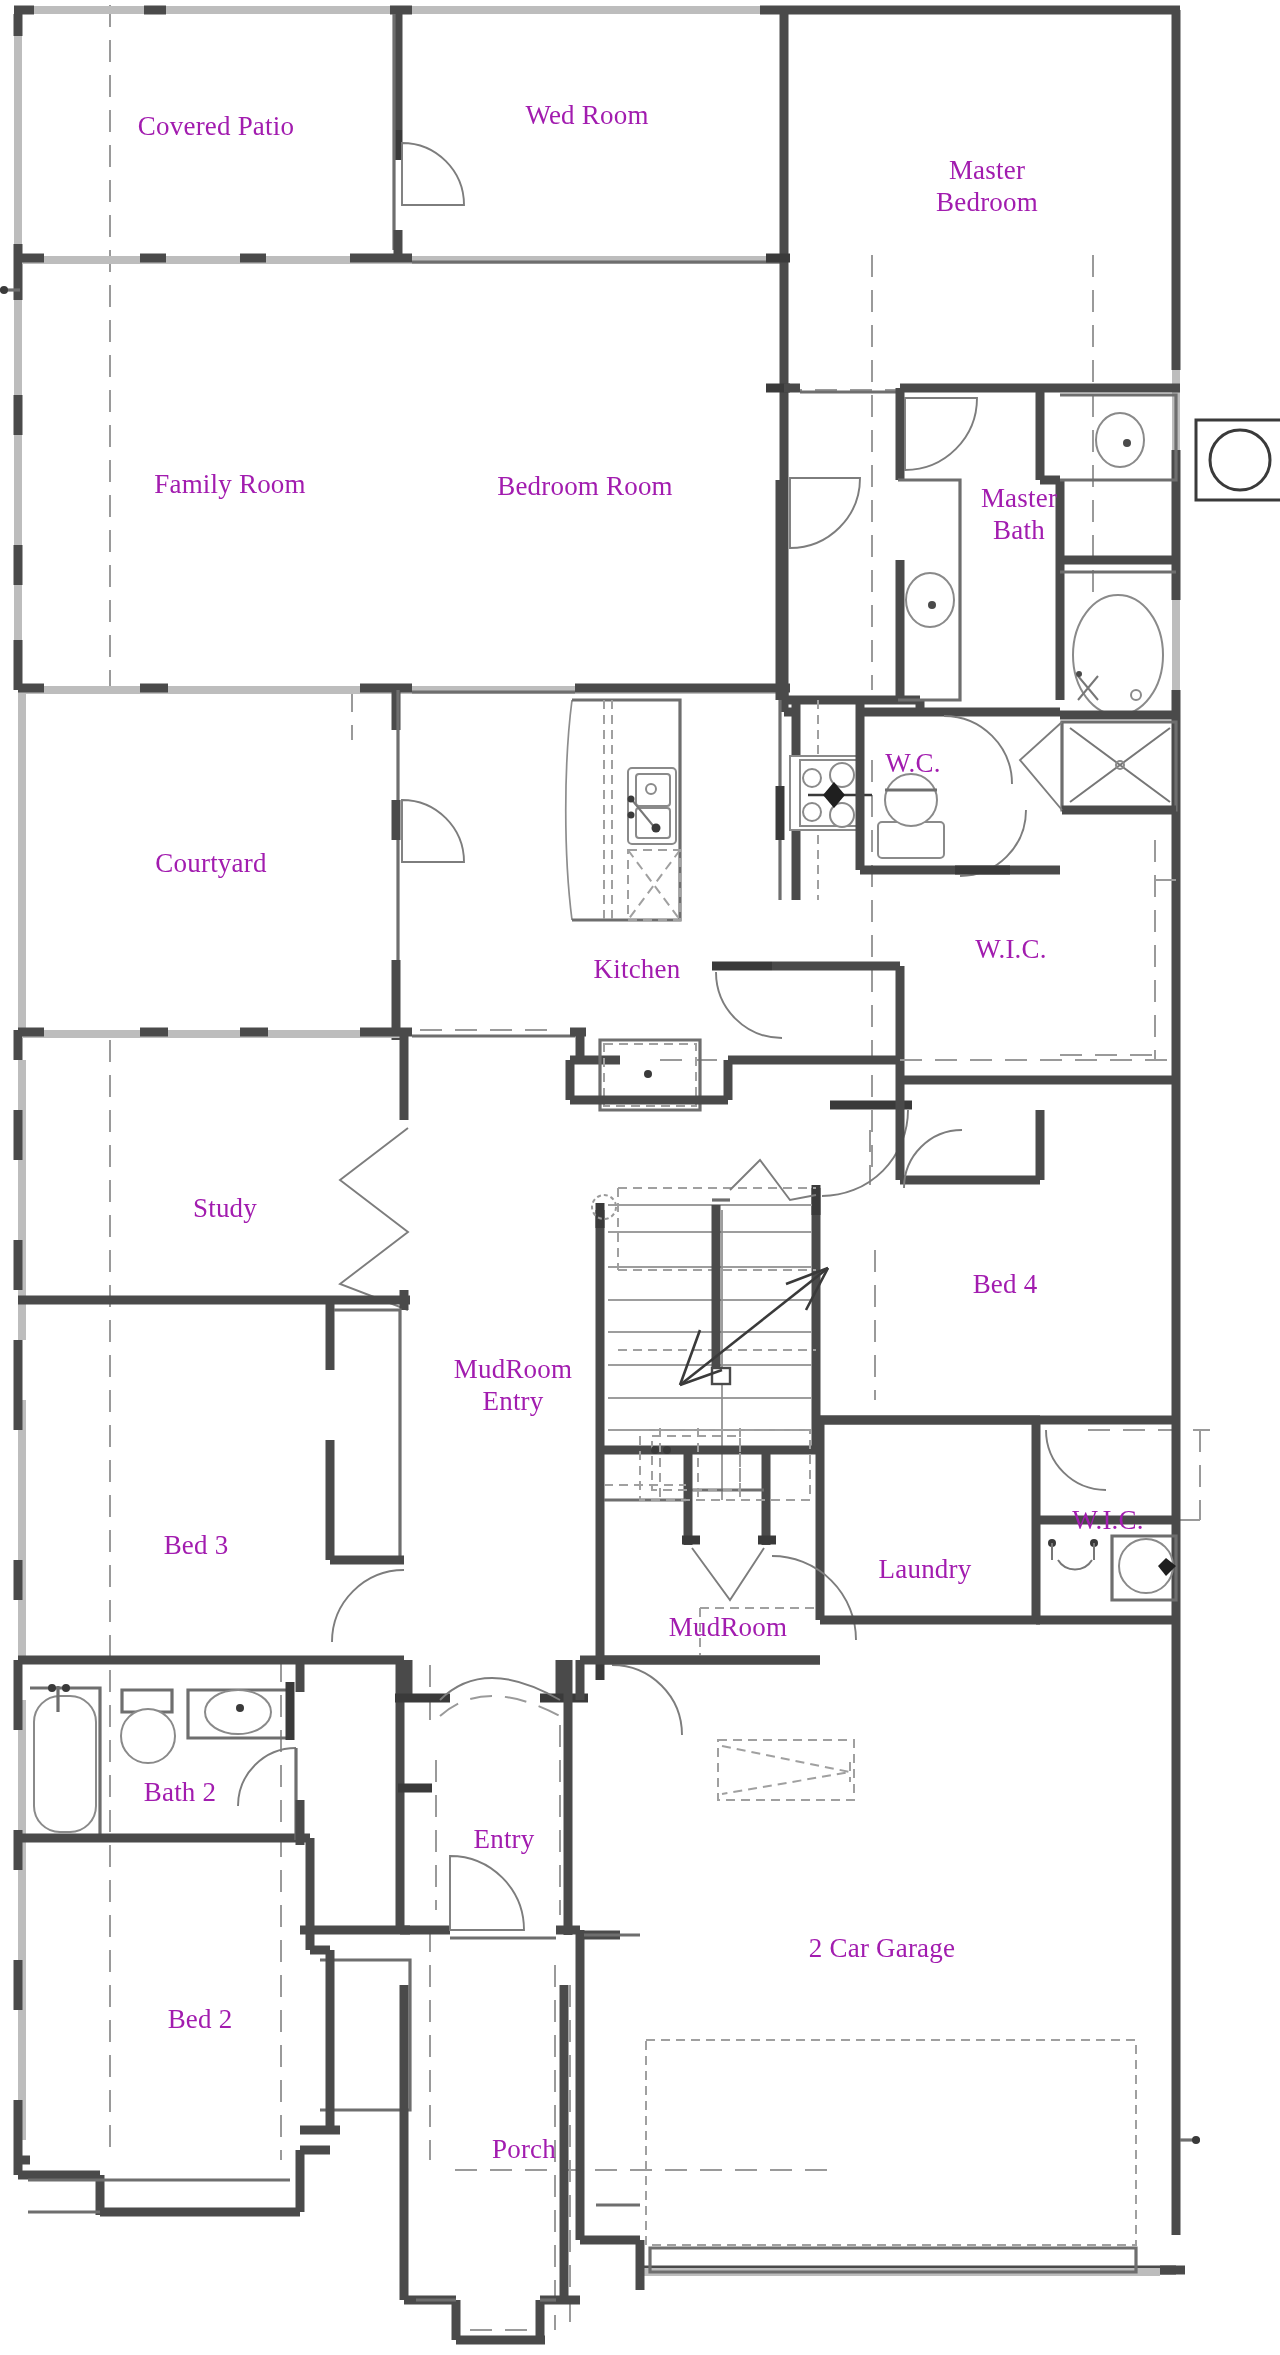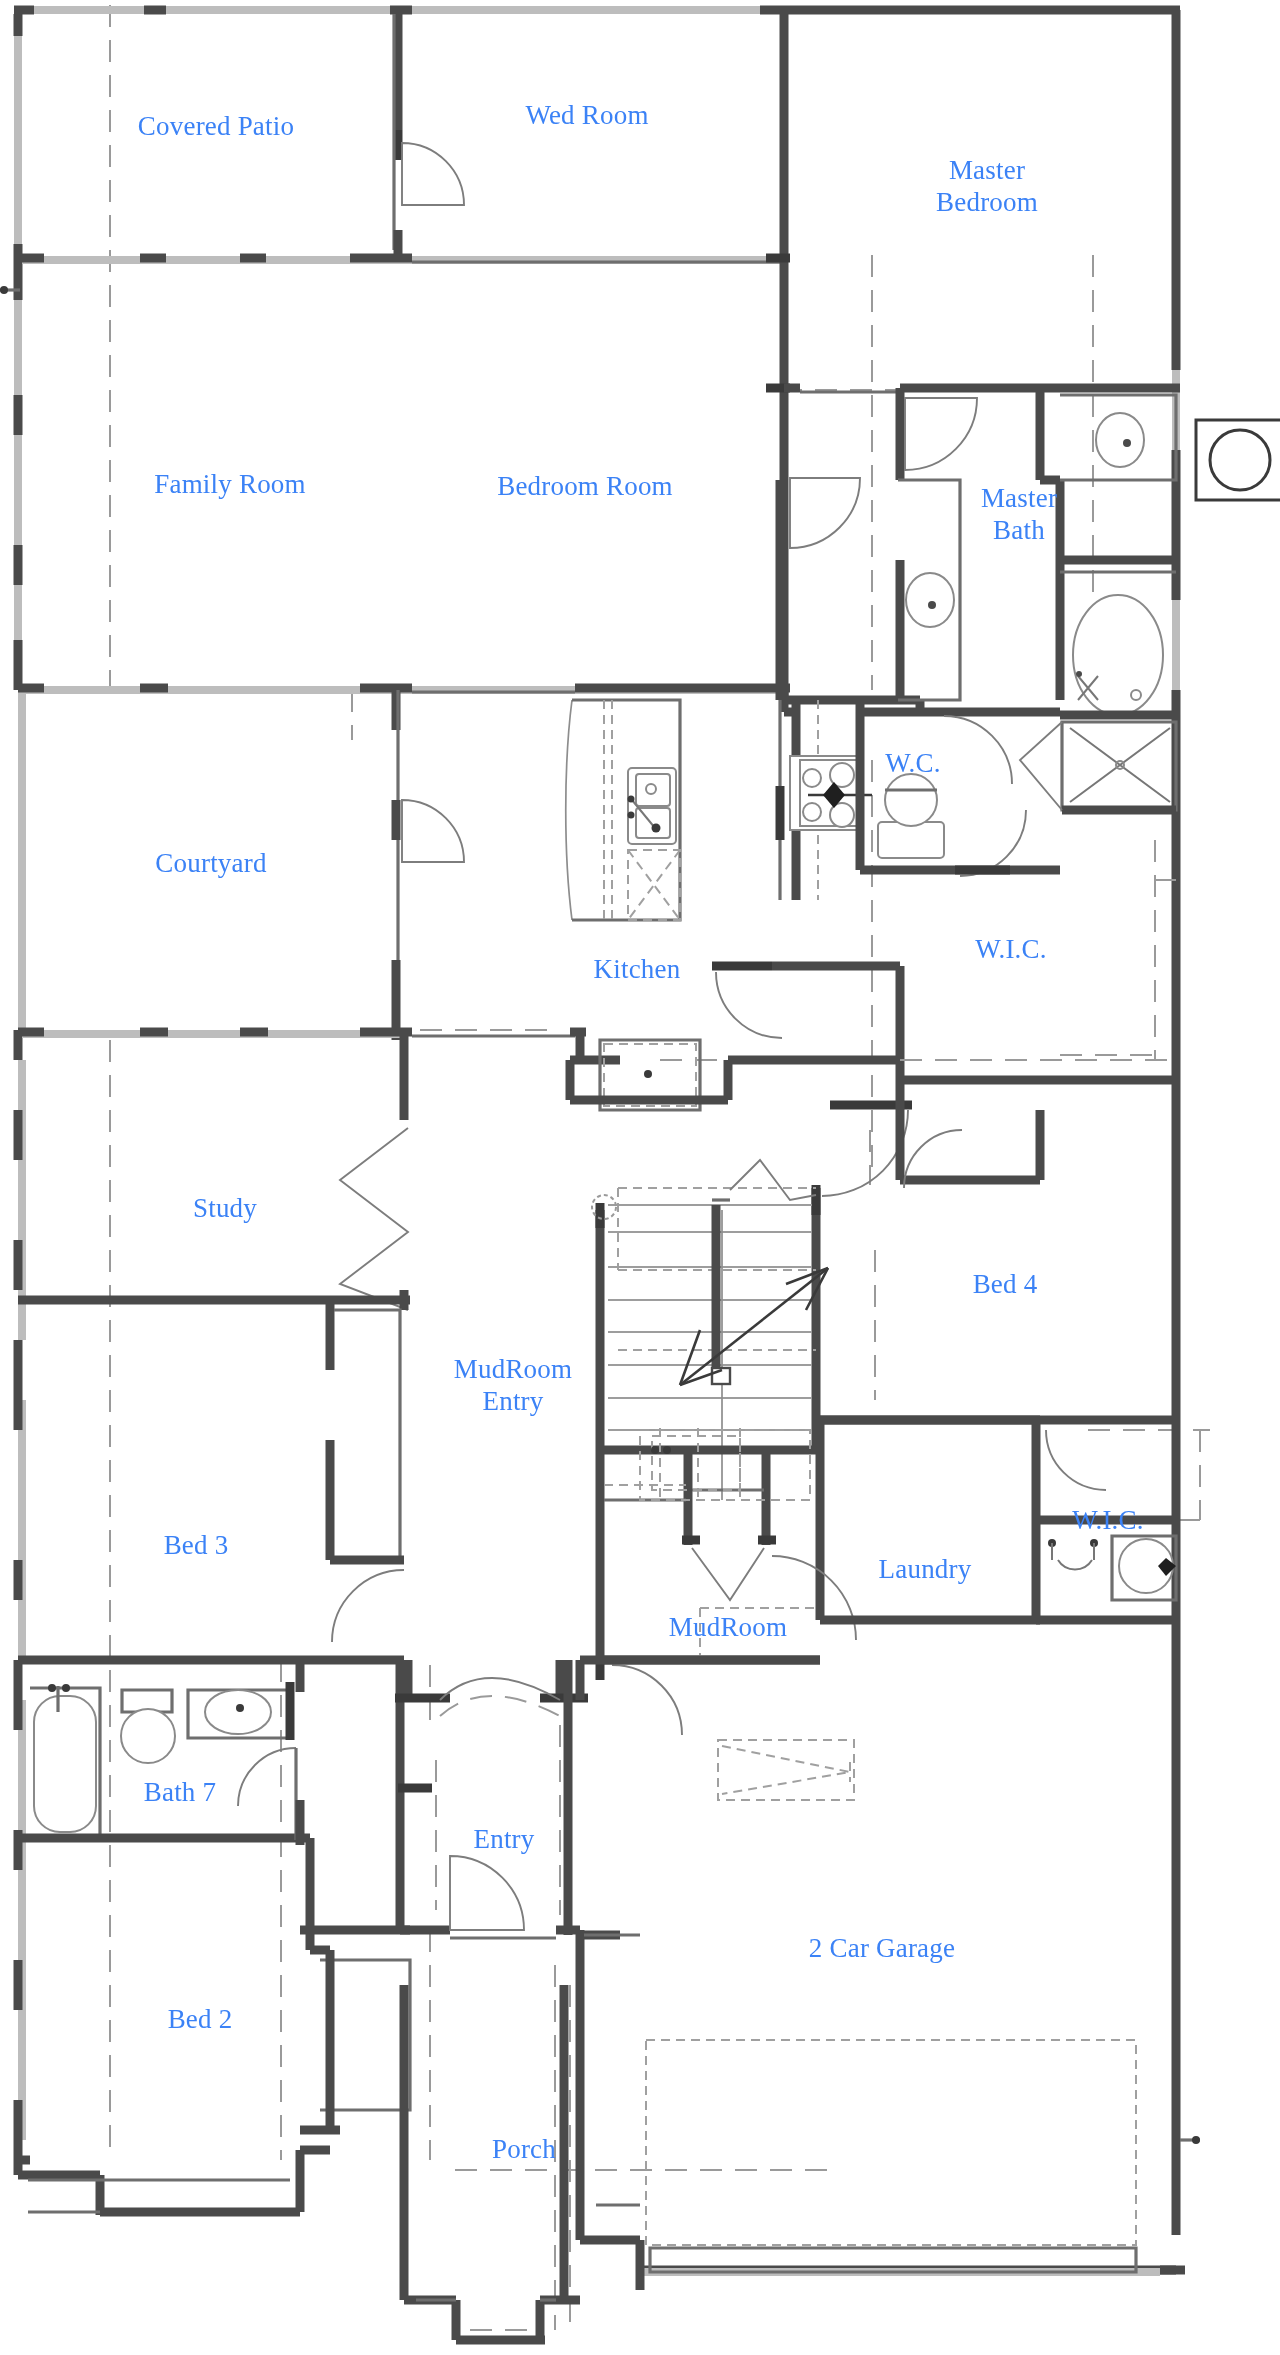--- a/index.html
+++ b/index.html
@@ -4,21 +4,21 @@
 <title>Floor Plan</title>
 <style>
   html,body{margin:0;padding:0;background:#ffffff;}
   body{font-family:"Liberation Serif", serif;}
   #plan-root{position:relative;width:1280px;height:2355px;background:#ffffff;overflow:hidden;}
   #plan-svg{position:absolute;left:0;top:0;width:1280px;height:2355px;display:block;}
   .room-label{
     position:absolute;
     font-family:"Liberation Serif","DejaVu Serif",serif;
     font-size:27px;
-    color:#3b82f6;
+    color:#a21caf;
     text-align:center;
     line-height:1.18;
     white-space:pre-line;
     transform:translate(-50%,-50%);
     letter-spacing:.2px;
     pointer-events:none;
   }
   
   .w-ext{stroke:#4a4a4a;stroke-width:9;fill:none;stroke-linecap:butt;}
   .w-thin{stroke:#6e6e6e;stroke-width:3.2;fill:none;}
@@ -485,19 +485,19 @@
 <div class="room-label" style="left:637px;top:970px;">Kitchen</div>
 <div class="room-label" style="left:1011px;top:950px;">W.I.C.</div>
 <div class="room-label" style="left:225px;top:1209px;">Study</div>
 <div class="room-label" style="left:1005px;top:1285px;">Bed 4</div>
 <div class="room-label" style="left:513px;top:1386px;">MudRoom
 Entry</div>
 <div class="room-label" style="left:196px;top:1518px;margin-top:28px;">Bed 3</div>
 <div class="room-label" style="left:925px;top:1570px;">Laundry</div>
 <div class="room-label" style="left:1108px;top:1521px;">W.I.C.</div>
 <div class="room-label" style="left:728px;top:1628px;">MudRoom</div>
-<div class="room-label" style="left:180px;top:1793px;">Bath 7</div>
+<div class="room-label" style="left:180px;top:1793px;">Bath 2</div>
 <div class="room-label" style="left:504px;top:1840px;">Entry</div>
 <div class="room-label" style="left:882px;top:1949px;">2 Car Garage</div>
 <div class="room-label" style="left:200px;top:2020px;">Bed 2</div>
 <div class="room-label" style="left:524px;top:2150px;">Porch</div>
 
 </div>
 
 </body></html>

